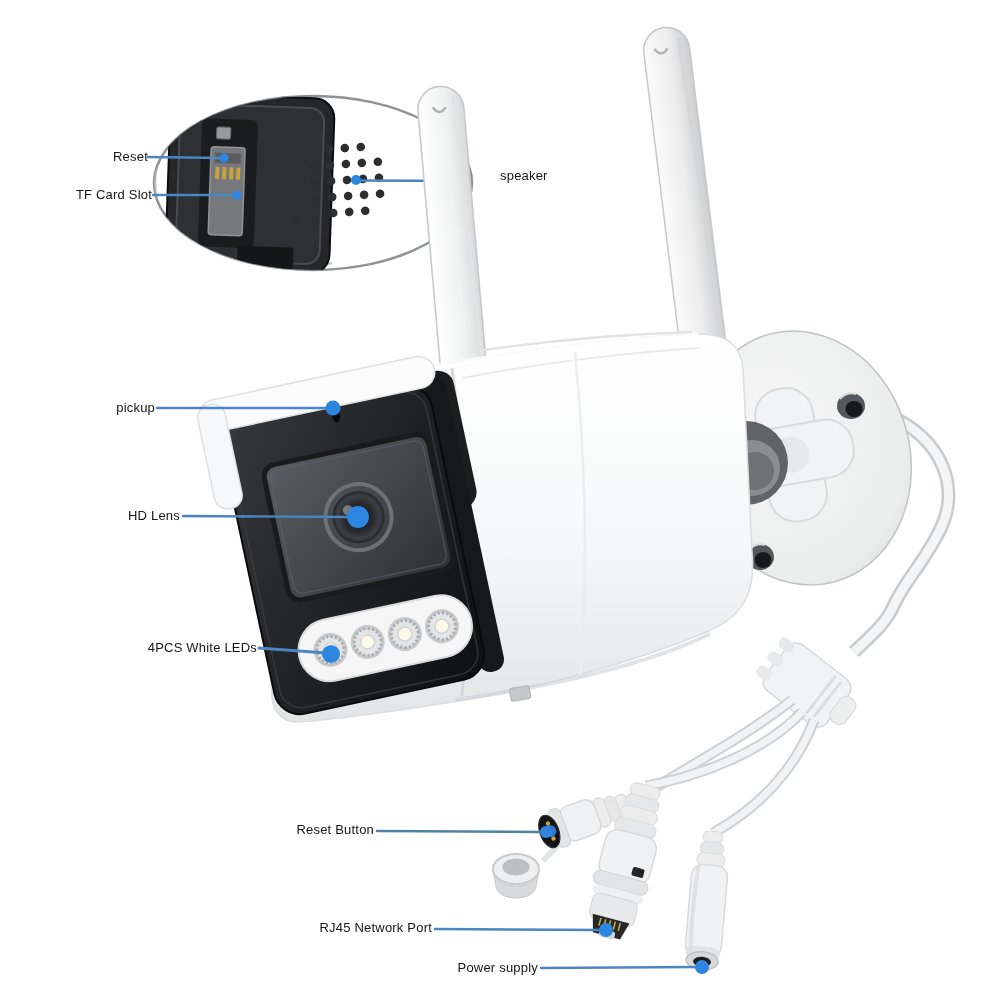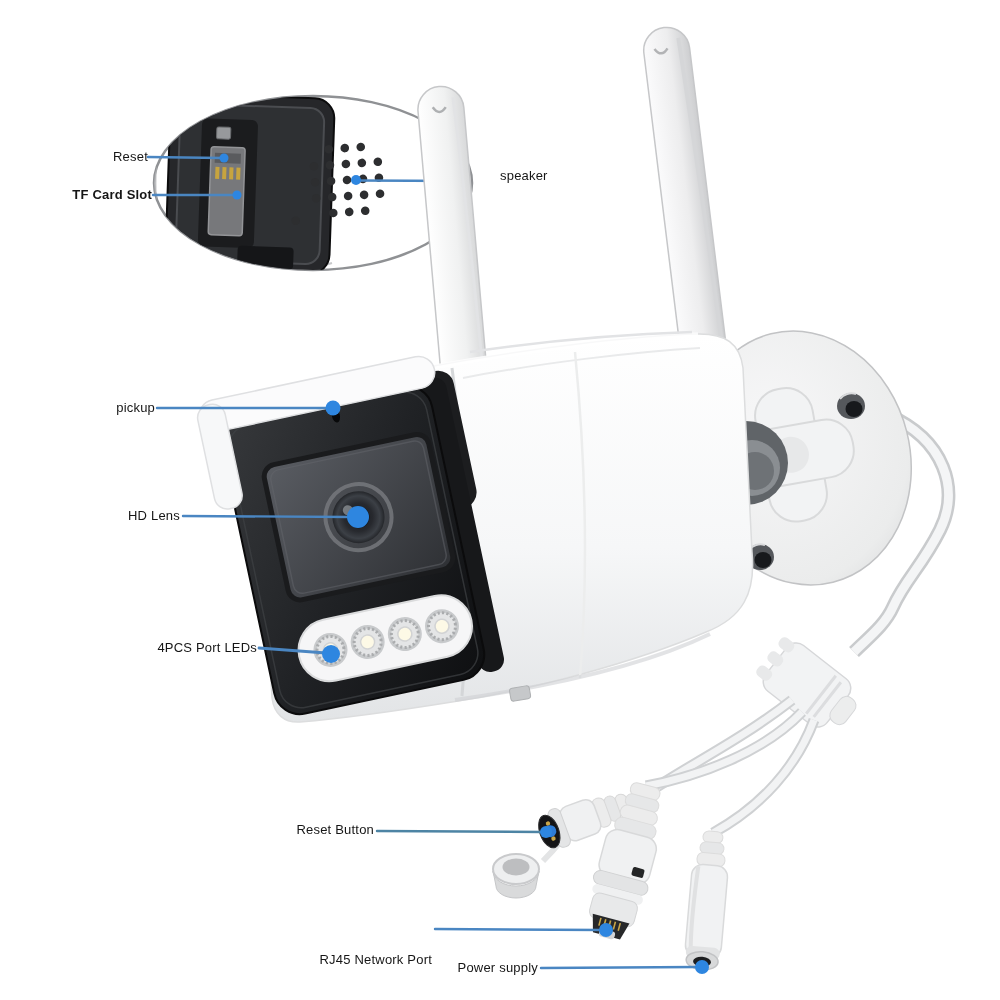--- a/index.html
+++ b/index.html
@@ -281,21 +281,21 @@
 
     <line x1="435" y1="929" x2="601" y2="930" stroke="#4a86c2" stroke-width="2.4"></line>
     <circle cx="606" cy="930" r="7" fill="#2e86e0"></circle>
 
     <line x1="541" y1="968" x2="697" y2="967" stroke="#4a86c2" stroke-width="2.4"></line>
     <circle cx="702" cy="967" r="7" fill="#2e86e0"></circle>
   </g>
 </svg>
 
   <div class="label" style="right:852px;top:145px;">Reset</div>
-  <div class="label" style="right:848px;top:183px;font-weight:bold;">TF Card Slot</div>
+  <div class="label" style="right:848px;top:183px;">TF Card Slot</div>
   <div class="label" style="left:468px;top:164px;margin-left:32px;">speaker</div>
   <div class="label" style="right:845px;top:396px;">pickup</div>
   <div class="label" style="right:820px;top:504px;text-align:right;">HD Lens</div>
-  <div class="label" style="right:743px;top:636px;">4PCS Port LEDs</div>
+  <div class="label" style="right:743px;top:636px;">4PCS White LEDs</div>
   <div class="label" style="right:626px;top:818px;">Reset Button</div>
-  <div class="label" style="right:568px;top:916px;margin-top:32px;">RJ45 Network Port</div>
+  <div class="label" style="right:568px;top:916px;">RJ45 Network Port</div>
   <div class="label" style="right:462px;top:956px;">Power supply</div>
 </div>
 
 </body></html>

